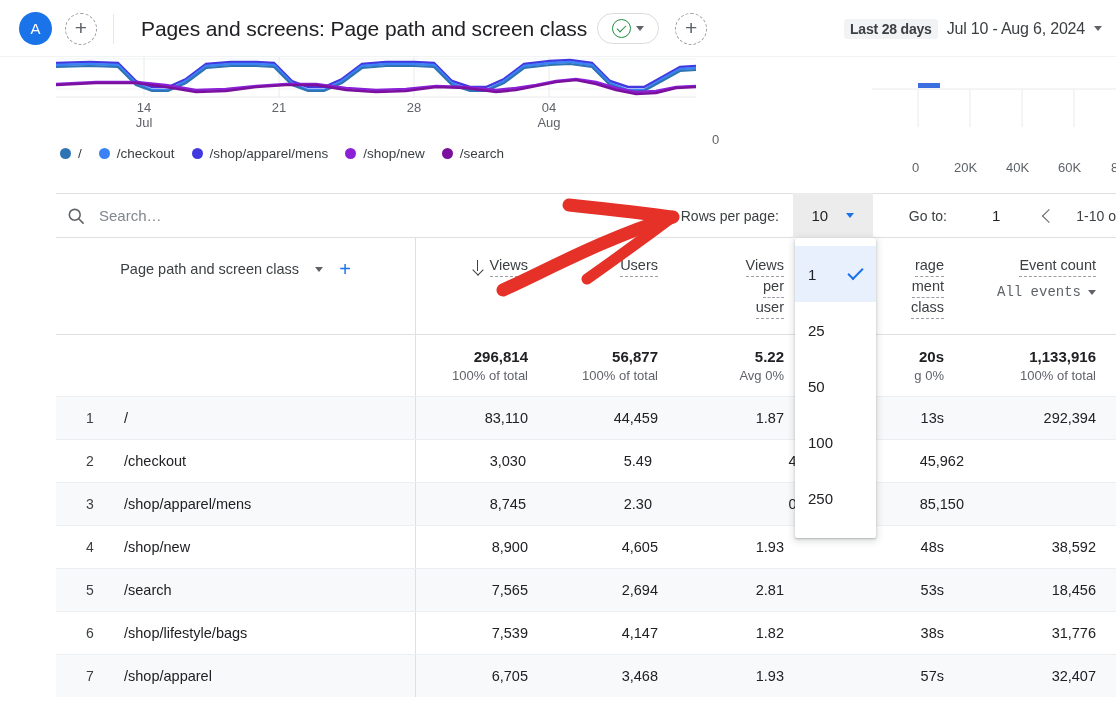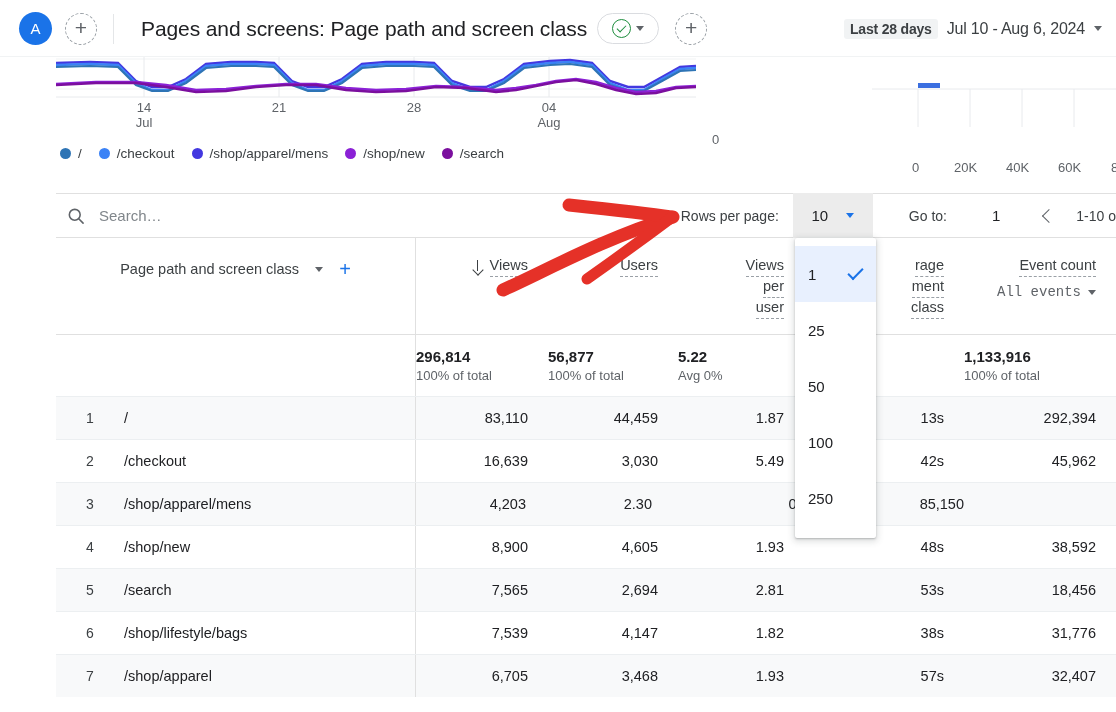--- a/index.html
+++ b/index.html
@@ -190,21 +190,21 @@
   }
   .arrow-down::after {
     content:""; position:absolute; left:2.2px; top:6px; width:7px; height:7px;
     border-left:1.6px solid #3c4043; border-bottom:1.6px solid #3c4043;
     transform: rotate(-45deg);
   }
   .th-sub { font-size: 14px; color: #5f6368; display: flex; align-items: center; gap: 7px; margin-top: 7px; font-family: Liberation Mono, monospace; }
 
   .totals { height: 62px; border-top: 1px solid #e0e0e0; }
   .totals .c-num {
-    flex-direction: column; align-items: flex-start; justify-content: center; gap: 3px;
+    flex-direction: column; align-items: flex-end; justify-content: center; gap: 3px;
   }
   .tot-main { font-size: 15px; font-weight: 700; color: #202124; }
   .tot-sub { font-size: 13px; color: #5f6368; font-weight: 400; }
 
   .trow { height: 43px; border-top: 1px solid #eceff1; }
   .trow.alt { background: #f8f9fa; }
   .trow .c-dim { border-right: 1px solid #e0e0e0; }
 
   
   .annot {
@@ -419,32 +419,31 @@
       <div class="c-num w2">44,459</div>
       <div class="c-num w3">1.87</div>
       <div class="c-num w4">13s</div>
       <div class="c-num w5">292,394</div>
     </div>
     <div class="tr trow">
       <div class="c-dim">
           <div class="c-idx">2</div>
           <div class="c-name">/checkout</div>
         </div>
-      <div class="c-num w1">16,639</div>
       <div class="c-num w2">3,030</div>
       <div class="c-num w3">5.49</div>
       <div class="c-num w4">42s</div>
       <div class="c-num w5">45,962</div>
     </div>
     <div class="tr trow alt">
       <div class="c-dim">
           <div class="c-idx">3</div>
           <div class="c-name">/shop/apparel/mens</div>
         </div>
-      <div class="c-num w2">4,203</div>
+      <div class="c-num w2">8,745</div>
       <div class="c-num w3">2.30</div>
       <div class="c-num w4">08s</div>
       <div class="c-num w5">85,150</div>
     </div>
     <div class="tr trow">
       <div class="c-dim">
           <div class="c-idx">4</div>
           <div class="c-name">/shop/new</div>
         </div>
       <div class="c-num w1">8,900</div>

